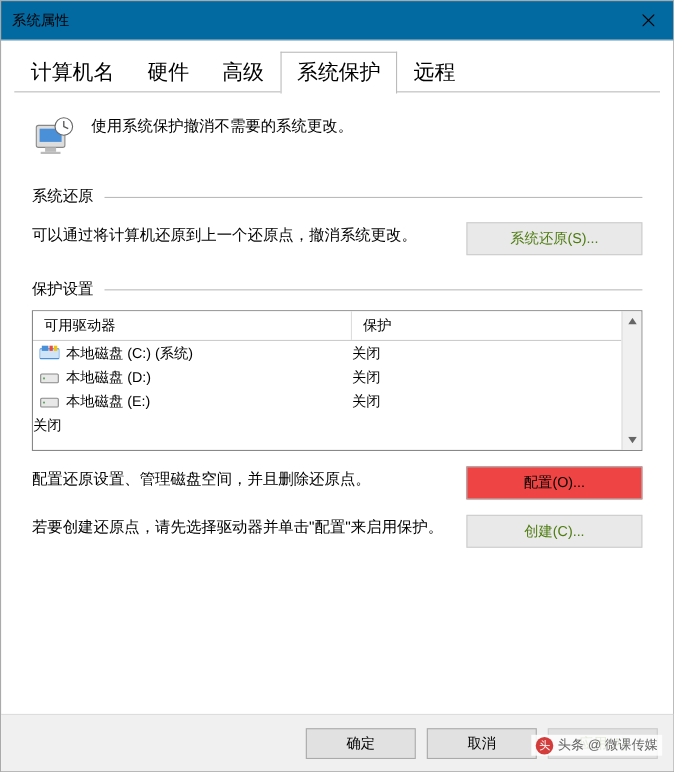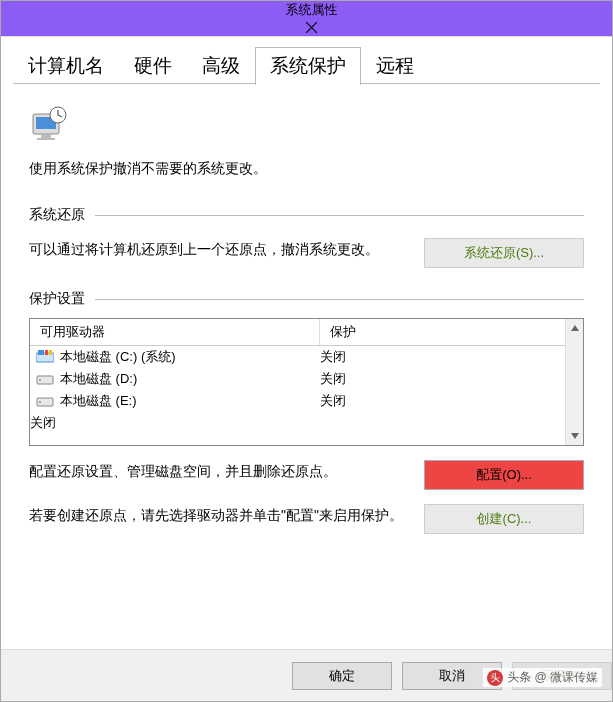--- a/index.html
+++ b/index.html
@@ -18,22 +18,21 @@
       flex-direction: column;
       position: relative;
     }
     .titlebar {
       height: 36px;
       display: flex;
       align-items: center;
       justify-content: space-between;
       padding-left: 10px;
       border-bottom: 1px solid #ddd;
-      background: #8b5cf6;
-      flex-direction: column;
+      background: #0369a1;
     }
     .titlebar .title { font-size: 13px; }
     .titlebar .close {
       width: 46px;
       height: 36px;
       display: flex;
       align-items: center;
       justify-content: center;
       cursor: pointer;
     }
@@ -70,21 +69,20 @@
     .content {
       flex: 1;
       padding: 18px 28px 10px 28px;
       overflow: hidden;
     }
     .intro {
       display: flex;
       align-items: flex-start;
       gap: 14px;
       margin-bottom: 28px;
-      flex-direction: column;
     }
     .intro .icon {
       width: 40px; height: 40px;
       position: relative;
       flex-shrink: 0;
     }
     .intro .text { padding-top: 4px; font-size: 14px; }
     .section-head {
       display: flex;
       align-items: center;
@@ -185,20 +183,21 @@
       cursor: pointer;
     }
     .scroll .track { flex: 1; }
     .footer {
       height: 52px;
       border-top: 1px solid #ddd;
       display: flex;
       align-items: center;
       justify-content: flex-end;
       gap: 10px;
+      padding-right: 14px;
       background: #f0f0f0;
     }
     .footer .btn { width: 100px; height: 28px; background: #e1e1e1; }
     .watermark {
       position: absolute;
       right: 10px;
       bottom: 14px;
       display: flex;
       align-items: center;
       gap: 4px;

